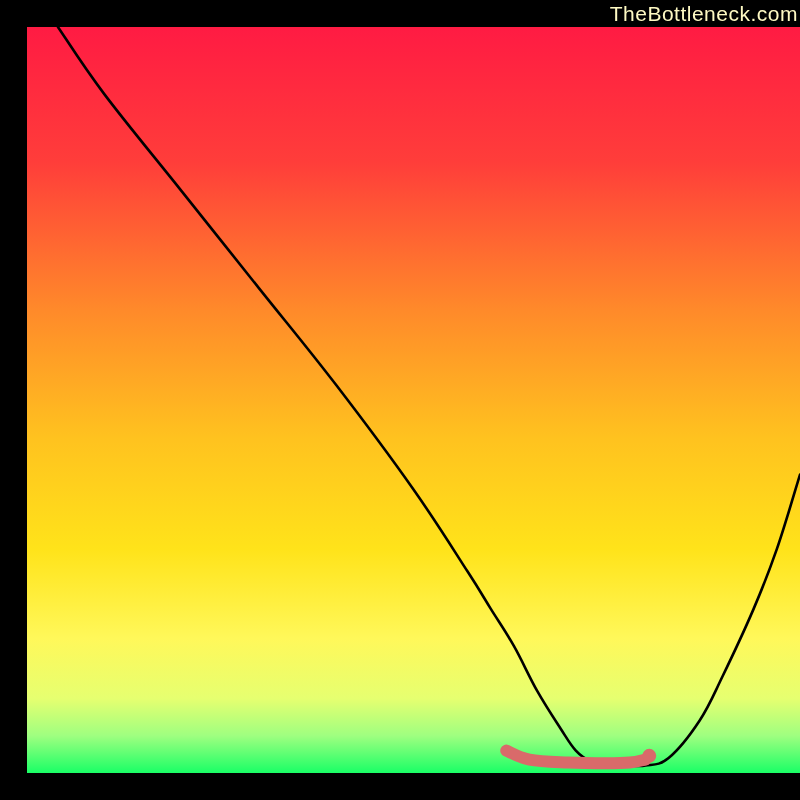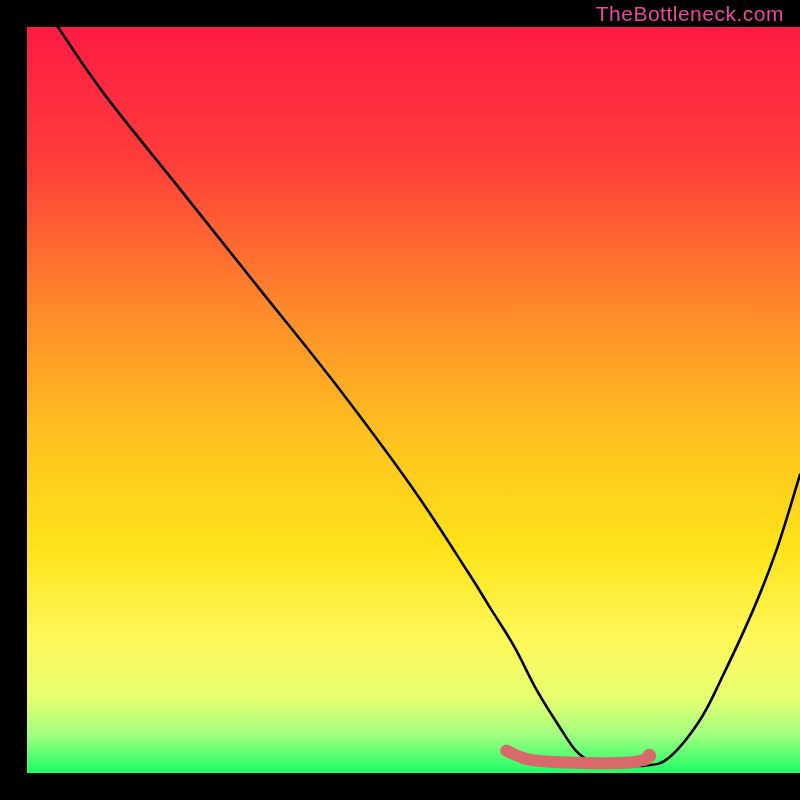--- a/index.html
+++ b/index.html
@@ -12,22 +12,22 @@
     font-family: Arial, Helvetica, sans-serif;
   }
   .stage {
     position: relative;
     width: 800px;
     height: 800px;
   }
   .watermark {
     position: absolute;
     top: 2px;
-    right: 16px;
-    color: #ec4899;
+    right: 2px;
+    color: #fef9c3;
     font-size: 21px;
     font-weight: 500;
     letter-spacing: 0.5px;
     z-index: 10;
   }
   svg {
     position: absolute;
     top: 0;
     left: 0;
   }

